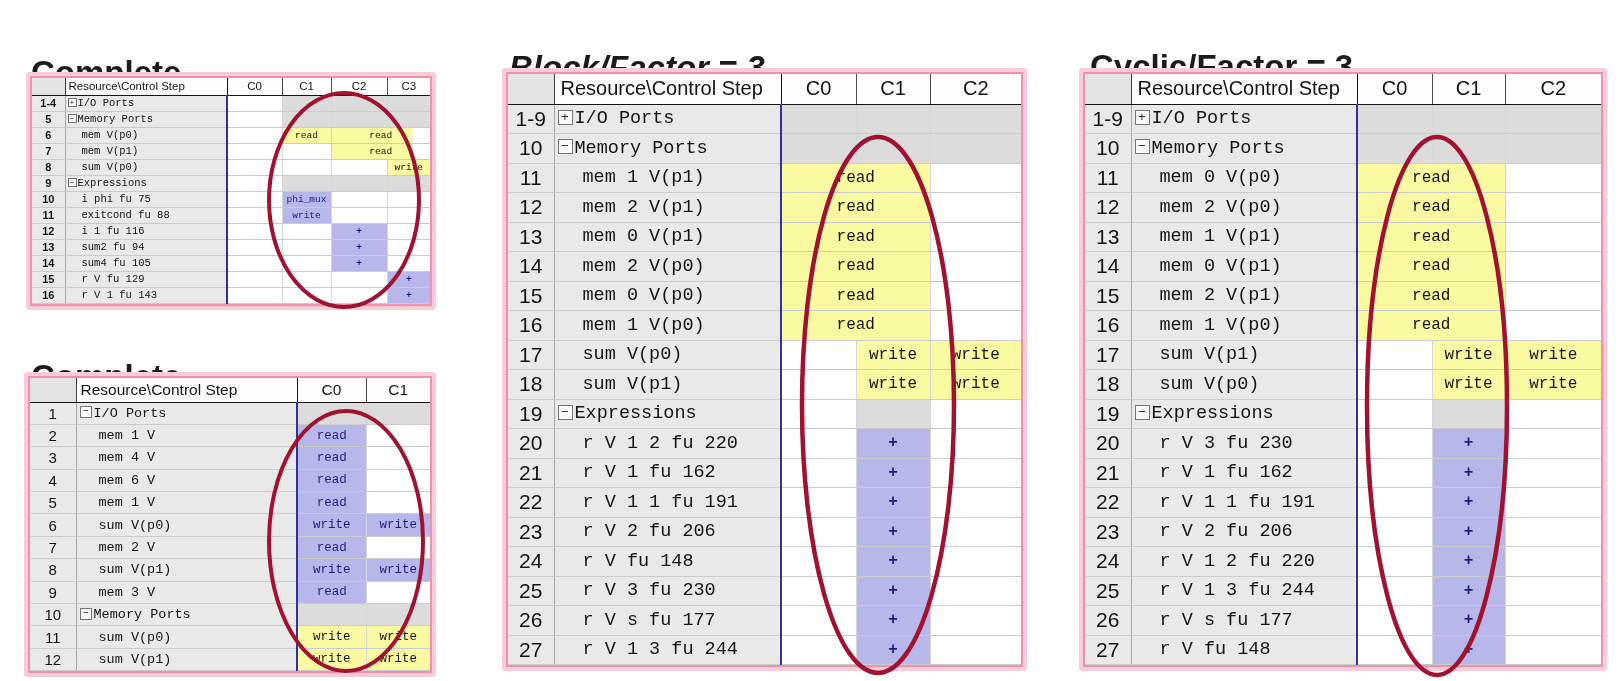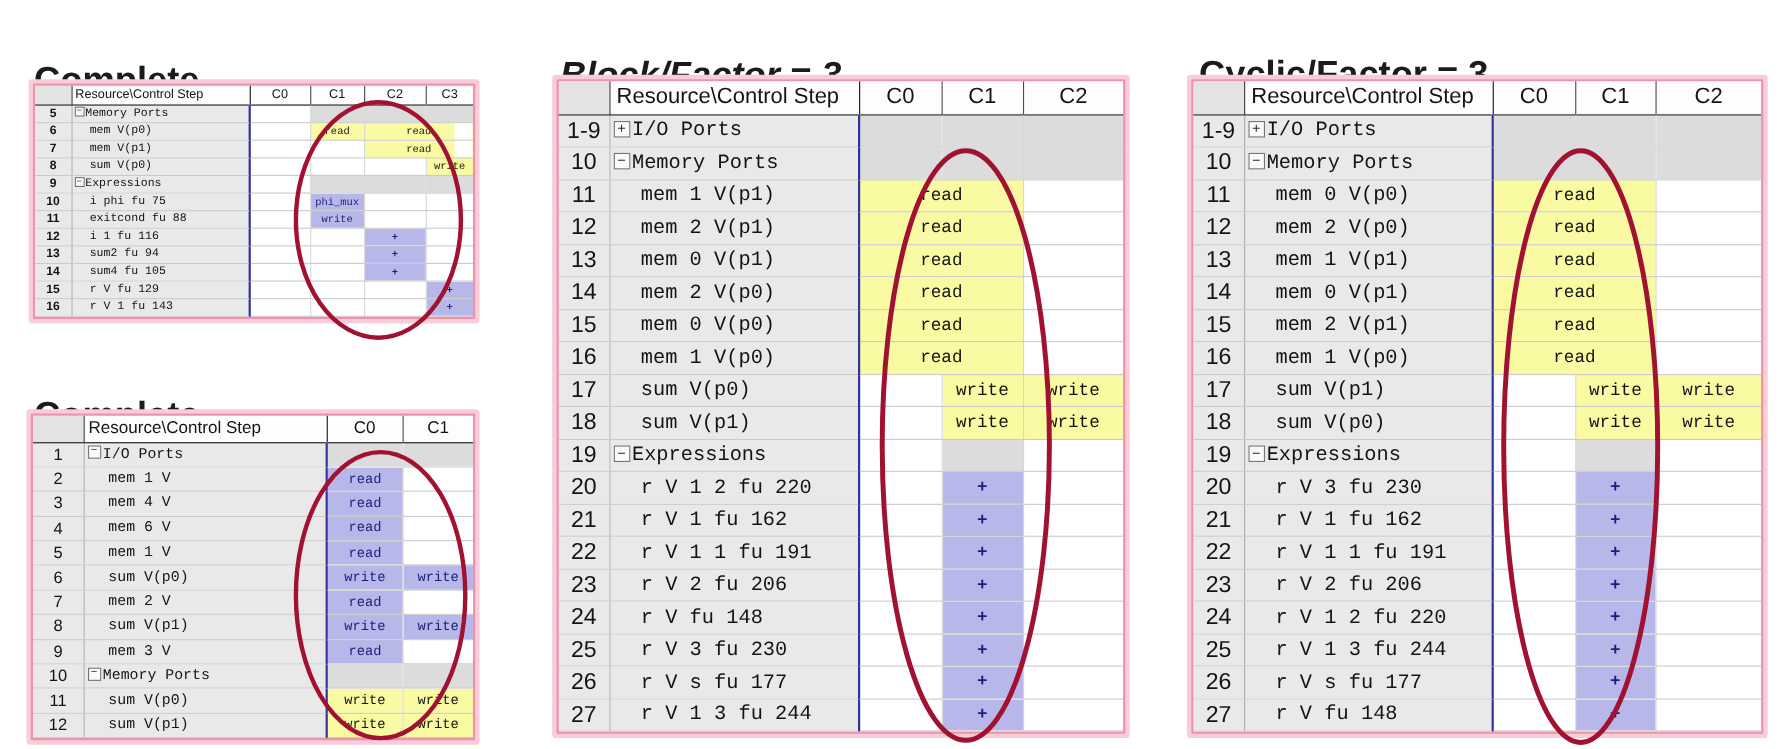--- a/index.html
+++ b/index.html
@@ -97,20 +97,28 @@
           <tr>
             <th class="n"></th>
             <th class="l">Resource\Control Step</th>
             <th class="s">C0</th>
             <th class="s">C1</th>
             <th class="s">C2</th>
             <th class="s">C3</th>
           </tr>
         </thead>
         <tbody>
+          <tr>
+            <td class="n">1-4</td>
+            <td class="l group"><span class="tree-icon">+</span><span>I/O Ports</span></td>
+            <td class="s"></td>
+            <td class="s" style="background: rgb(220, 220, 220);"></td>
+            <td class="s" style="background: rgb(220, 220, 220);"></td>
+            <td class="s" style="background: rgb(220, 220, 220);"></td>
+          </tr>
           <tr>
             <td class="n">5</td>
             <td class="l group"><span class="tree-icon">−</span><span>Memory Ports</span></td>
             <td class="s"></td>
             <td class="s" style="background: rgb(220, 220, 220);"></td>
             <td class="s" style="background: rgb(220, 220, 220);"></td>
             <td class="s" style="background: rgb(220, 220, 220);"></td>
           </tr>
           <tr>
             <td class="n">6</td>

